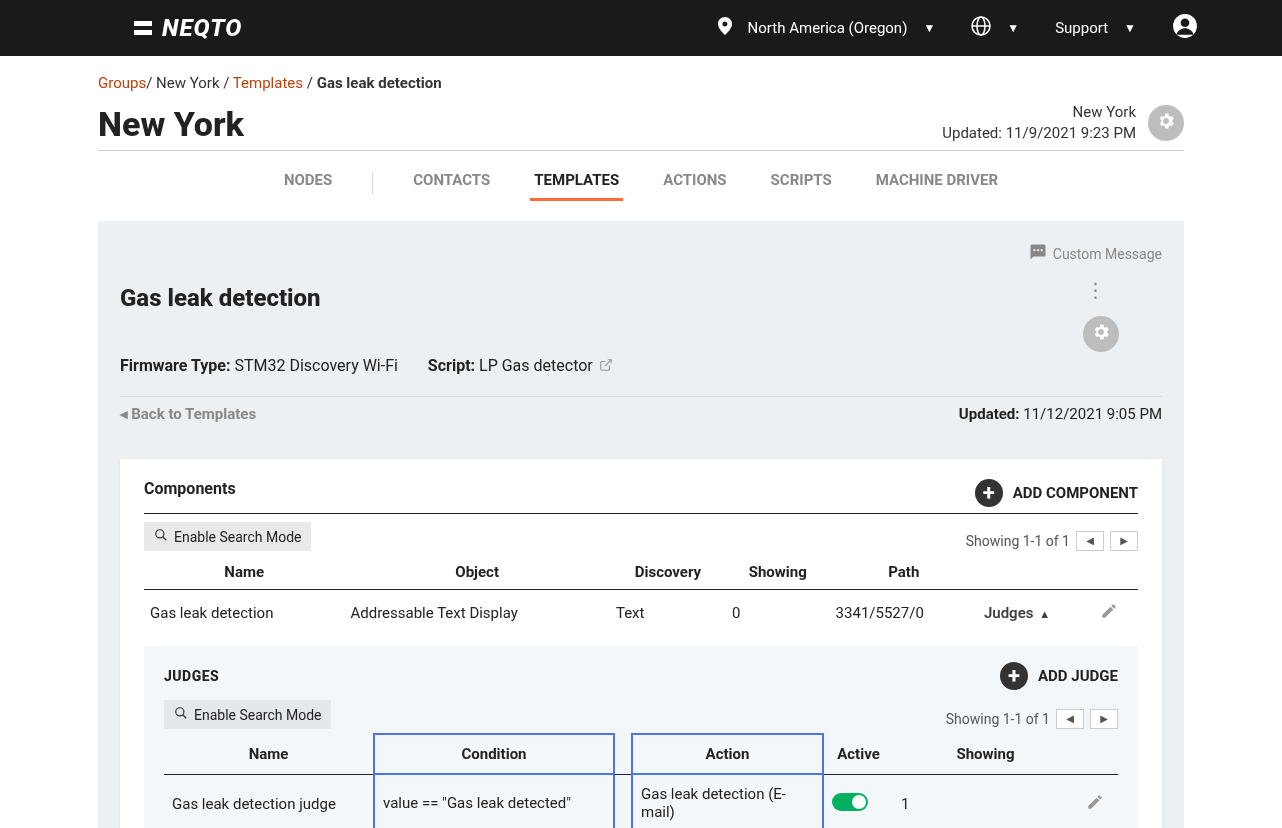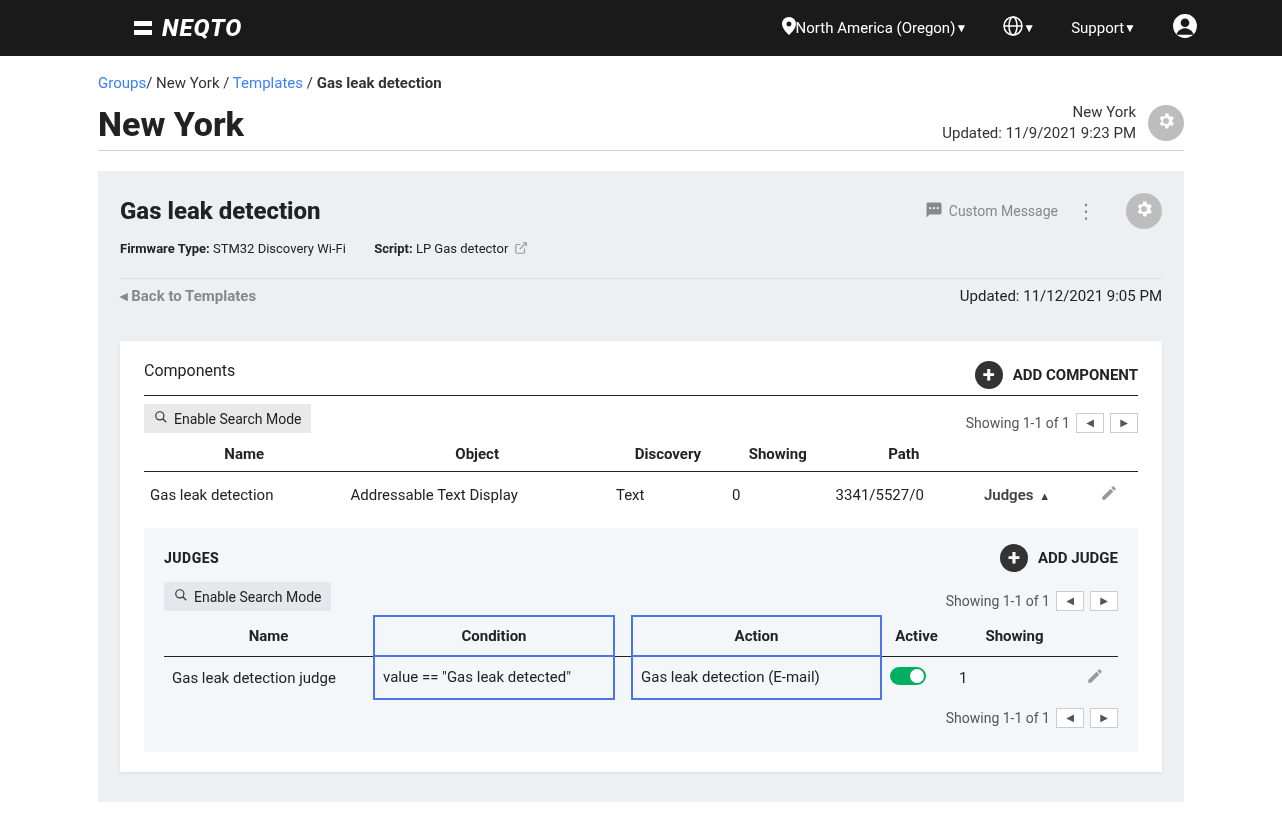--- a/index.html
+++ b/index.html
@@ -2,60 +2,60 @@
 <html><head>
 <meta charset="utf-8">
 <style>
 * { margin: 0; padding: 0; box-sizing: border-box; }
 body { font-family: -apple-system, BlinkMacSystemFont, "Segoe UI", Roboto, Helvetica, Arial, sans-serif; background: #fff; color: #222; width: 1282px; }
 .topbar { background: #1a1a1a; color: #fff; height: 56px; display: flex; align-items: center; padding: 0 24px; }
 .logo-wrap { display: flex; align-items: center; gap: 10px; margin-left: 110px; }
 .logo-icon { width: 18px; height: 18px; display: inline-block; }
 .logo-text { font-size: 24px; font-weight: 800; letter-spacing: 1px; font-style: italic; }
 .topbar-spacer { flex: 1; }
-.topbar-item { display: flex; align-items: center; gap: 0; margin-right: 36px; font-size: 15px; cursor: pointer; }
+.topbar-item { display: flex; align-items: center; gap: 16px; margin-right: 36px; font-size: 15px; cursor: pointer; }
 .topbar-item svg { fill: #fff; }
 .caret { font-size: 12px; }
 .avatar-icon svg { width: 26px; height: 26px; }
 
 .page { padding: 0 98px 40px 98px; }
 .breadcrumb { font-size: 15px; padding: 18px 0 10px 0; color: #333; }
-.breadcrumb .link { color: #3b82f6; cursor: pointer; }
+.breadcrumb .link { color: #c2410c; cursor: pointer; }
 .breadcrumb .current { font-weight: 700; }
 
 .title-row { display: flex; align-items: flex-end; justify-content: space-between; border-bottom: 1px solid #d0d0d0; padding-bottom: 6px; }
 .title-row h1 { font-size: 34px; font-weight: 800; }
 .title-meta { text-align: right; font-size: 15px; color: #333; line-height: 1.4; }
 .gear-circle { width: 36px; height: 36px; border-radius: 50%; background: #bdbdbd; display: flex; align-items: center; justify-content: center; margin-left: 12px; cursor: pointer; }
 .gear-circle svg { fill: #fff; width: 20px; height: 20px; }
 .title-right { display: flex; align-items: center; }
 
 .tabs { display: flex; justify-content: center; gap: 36px; padding: 14px 0 0 0; font-size: 15px; font-weight: 700; color: #888; }
 .tabs .tab { padding: 6px 4px 12px 4px; cursor: pointer; position: relative; }
 .tabs .tab.active { color: #222; }
 .tabs .tab.active::after { content: ""; position: absolute; left: 0; right: 0; bottom: 0; height: 3px; background: #ff6a3a; }
 .tabs .divider { width: 1px; background: #ddd; height: 22px; align-self: center; }
 
 .panel { background: #ecf0f3; margin-top: 20px; padding: 22px 22px 30px 22px; }
 .panel-head-row { display: flex; align-items: center; justify-content: space-between; }
 .panel-title { font-size: 24px; font-weight: 800; }
-.panel-head-right { display: flex; align-items: center; gap: 14px; }
+.panel-head-right { display: flex; align-items: center; gap: 14px; flex-direction: column; }
 .custom-msg { display: flex; align-items: center; gap: 6px; color: #888; font-size: 14px; cursor: pointer; }
 .kebab { color: #888; font-size: 20px; cursor: pointer; padding: 0 4px; }
-.firmware-row { font-size: 13px; margin-top: 12px; margin-bottom: 20px; }
+.firmware-row { font-size: 16px; margin-top: 4px; margin-bottom: 20px; }
 .firmware-row .label { font-weight: 700; }
 .firmware-row .gap { display: inline-block; width: 22px; }
 .ext-icon { display: inline-block; vertical-align: middle; margin-left: 2px; }
 .back-row { display: flex; justify-content: space-between; align-items: center; font-size: 15px; padding: 8px 0; border-top: 1px solid #d8dde1; }
 .back-link { color: #888; font-weight: 700; cursor: pointer; }
-.updated-label { font-weight: 400; }
+.updated-label { font-weight: 700; }
 
 .card { background: #fff; margin-top: 28px; padding: 20px 24px; box-shadow: 0 1px 3px rgba(0,0,0,0.08); }
 .comp-head { display: flex; justify-content: space-between; align-items: flex-start; border-bottom: 1px solid #222; padding-bottom: 6px; }
-.comp-title { font-size: 16px; font-weight: 400; }
+.comp-title { font-size: 16px; font-weight: 700; }
 .add-btn { display: flex; align-items: center; gap: 10px; cursor: pointer; font-weight: 700; font-size: 15px; }
 .plus-circle { width: 28px; height: 28px; border-radius: 50%; background: #333; color: #fff; display: flex; align-items: center; justify-content: center; font-size: 22px; line-height: 1; }
 .showing { font-size: 14px; color: #555; margin-top: 8px; display: flex; align-items: center; justify-content: flex-end; gap: 6px; }
 .pager-row-top { display: flex; justify-content: space-between; align-items: center; margin-top: 8px; }
 .pager-btn { width: 28px; height: 20px; border: 1px solid #ccc; background: #fff; cursor: pointer; display: inline-flex; align-items: center; justify-content: center; font-size: 10px; color: #555; }
 .search-chip { background: #e9e9e9; padding: 6px 10px; display: inline-flex; align-items: center; gap: 6px; font-size: 14px; cursor: pointer; }
 
 table { width: 100%; border-collapse: collapse; font-size: 15px; margin-top: 4px; }
 th { text-align: center; font-weight: 700; padding: 8px 6px; border-bottom: 1px solid #222; }
 td { padding: 12px 6px; }
@@ -142,20 +142,29 @@
       <div class="gear-circle">
         <span>
           <svg viewBox="0 0 24 24">
               <path d="M19.4 13a7.5 7.5 0 000-2l2-1.6-2-3.4-2.4 1a7.4 7.4 0 00-1.7-1L15 3h-4l-.3 2.9a7.4 7.4 0 00-1.7 1l-2.4-1-2 3.4L6.6 11a7.5 7.5 0 000 2l-2 1.6 2 3.4 2.4-1a7.4 7.4 0 001.7 1L11 21h4l.3-2.9a7.4 7.4 0 001.7-1l2.4 1 2-3.4zM12 15.5A3.5 3.5 0 1115.5 12 3.5 3.5 0 0112 15.5z"></path>
             </svg>
         </span>
       </div>
     </div>
   </div>
 
+  <div class="tabs">
+    <div class="tab">NODES</div>
+    <div class="divider"></div>
+    <div class="tab">CONTACTS</div>
+    <div class="tab active">TEMPLATES</div>
+    <div class="tab">ACTIONS</div>
+    <div class="tab">SCRIPTS</div>
+    <div class="tab">MACHINE DRIVER</div>
+  </div>
 
   <div class="panel">
     <div class="panel-head-row">
       <div class="panel-title">Gas leak detection</div>
       <div class="panel-head-right">
         <div class="custom-msg">
           <span>
             <svg width="18" height="18" viewBox="0 0 24 24" fill="#888">
                 <path d="M20 2H4a2 2 0 00-2 2v18l4-4h14a2 2 0 002-2V4a2 2 0 00-2-2zM7 11a1.5 1.5 0 110-3 1.5 1.5 0 010 3zm5 0a1.5 1.5 0 110-3 1.5 1.5 0 010 3zm5 0a1.5 1.5 0 110-3 1.5 1.5 0 010 3z"></path>
               </svg>
@@ -270,21 +279,21 @@
             <span class="pager-btn">◀</span>
             <span class="pager-btn">▶</span>
           </div>
         </div>
         <table class="judges-table">
           <thead>
             <tr>
               <th style="width:210px">Name</th>
               <th class="boxed-head" style="width:240px">Condition</th>
               <th style="width:10px;border-bottom:1px solid #222"></th>
-              <th class="boxed-head" style="width:249px">Action</th>
+              <th class="boxed-head" style="width:191px">Action</th>
               <th style="width:70px">Active</th>
               <th>Showing</th>
               <th style="width:40px"></th>
             </tr>
           </thead>
           <tbody>
             <tr>
               <td>Gas leak detection judge</td>
               <td class="boxed-cell">value == "Gas leak detected"</td>
               <td></td>

